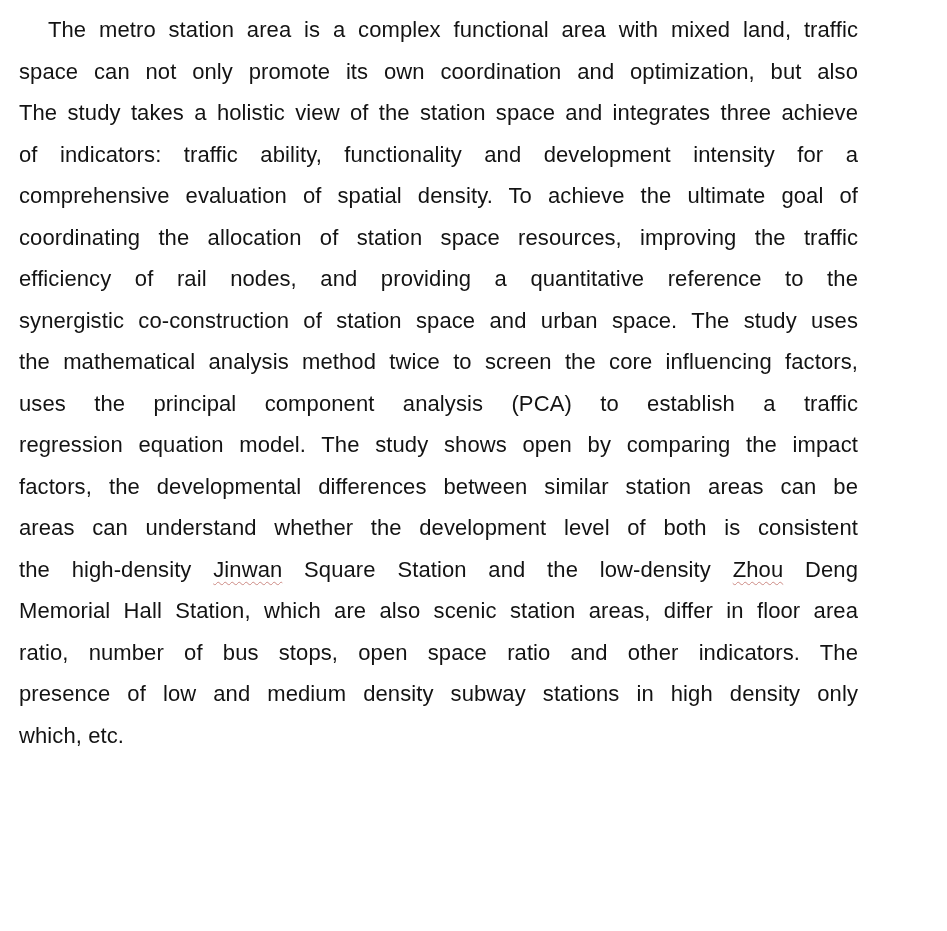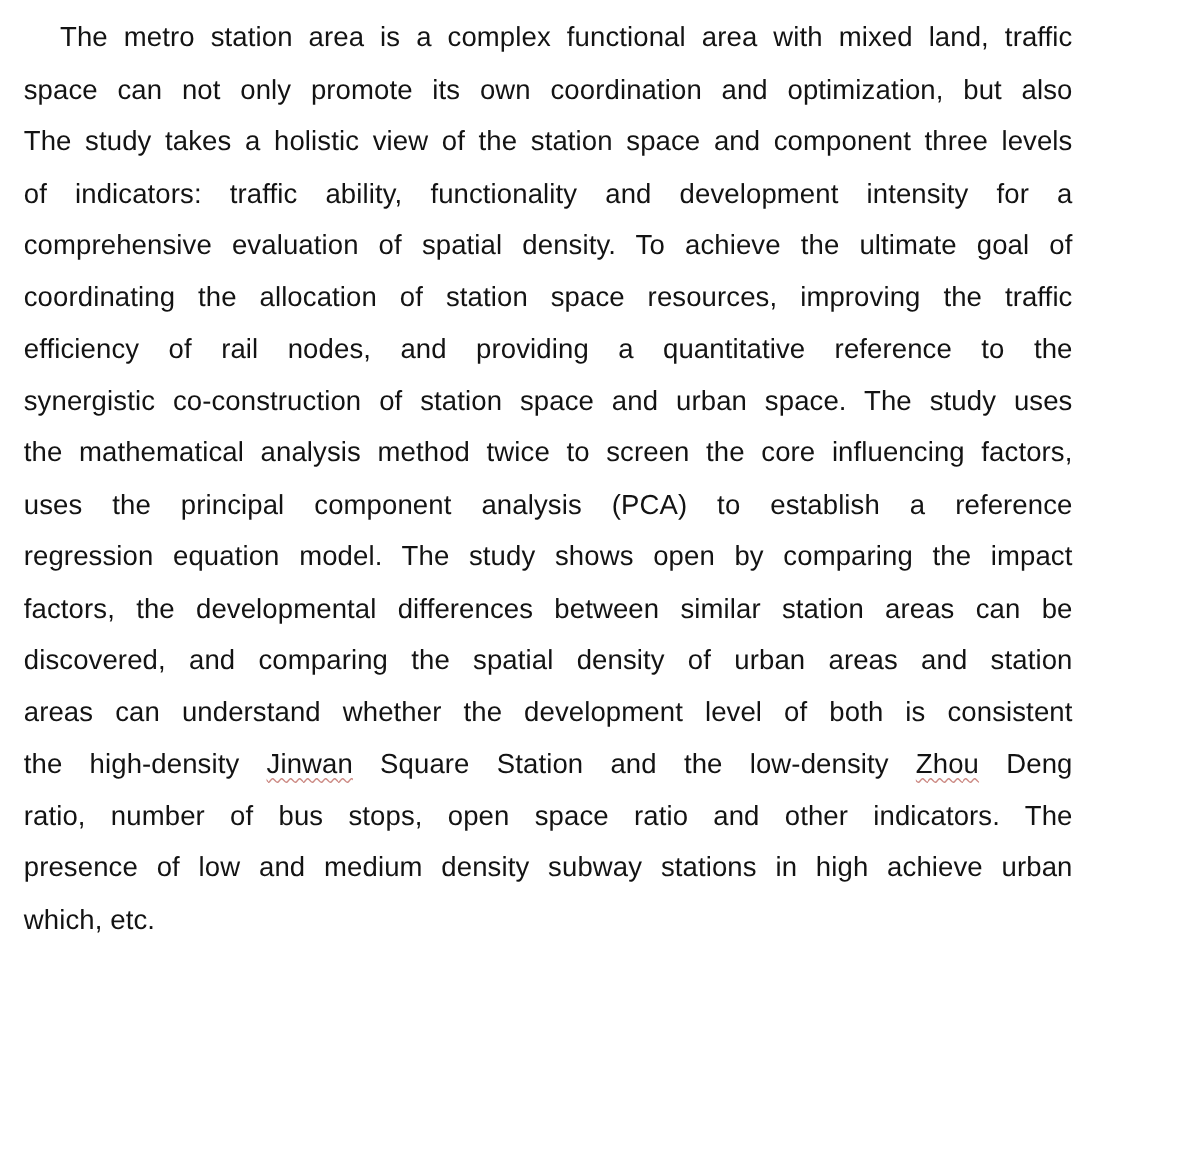--- a/index.html
+++ b/index.html
@@ -44,30 +44,30 @@
     text-decoration-skip-ink: none;
   }
 </style>
 </head>
 <body style="background: rgb(255, 255, 255);">
 
 <div class="page">
   <div class="para" id="paragraph" style="color: rgb(19, 19, 19);">
       <div class="line first">The metro station area is a complex functional area with mixed land, traffic</div>
       <div class="line">space can not only promote its own coordination and optimization, but also</div>
-      <div class="line">The study takes a holistic view of the station space and component three levels</div>
+      <div class="line">The study takes a holistic view of the station space and integrates three achieve</div>
       <div class="line">of indicators: traffic ability, functionality and development intensity for a</div>
       <div class="line">comprehensive evaluation of spatial density. To achieve the ultimate goal of</div>
       <div class="line">coordinating the allocation of station space resources, improving the traffic</div>
       <div class="line">efficiency of rail nodes, and providing a quantitative reference to the</div>
       <div class="line">synergistic co-construction of station space and urban space. The study uses</div>
       <div class="line">the mathematical analysis method twice to screen the core influencing factors,</div>
-      <div class="line">uses the principal component analysis (PCA) to establish a reference</div>
+      <div class="line">uses the principal component analysis (PCA) to establish a traffic</div>
       <div class="line">regression equation model. The study shows open by comparing the impact</div>
       <div class="line">factors, the developmental differences between similar station areas can be</div>
-      <div class="line">discovered, and comparing the spatial density of urban areas and station</div>
       <div class="line">areas can understand whether the development level of both is consistent</div>
       <div class="line">the high-density <span class="sq" style="text-decoration-color:#cc8a84">Jinwan</span> Square Station and the low-density <span class="sq" style="text-decoration-color:#cc8a84">Zhou</span> Deng</div>
+      <div class="line">Memorial Hall Station, which are also scenic station areas, differ in floor area</div>
       <div class="line">ratio, number of bus stops, open space ratio and other indicators. The</div>
-      <div class="line">presence of low and medium density subway stations in high achieve urban</div>
+      <div class="line">presence of low and medium density subway stations in high density only</div>
       <div class="line last">which, etc.</div>
     </div>
 </div>
 
 </body></html>

